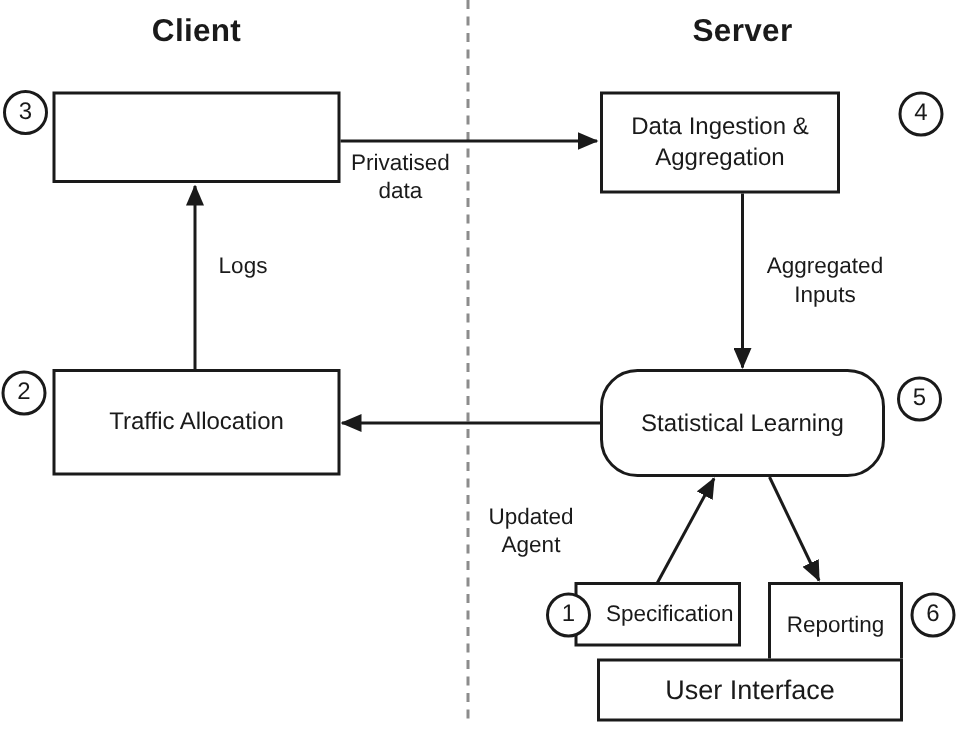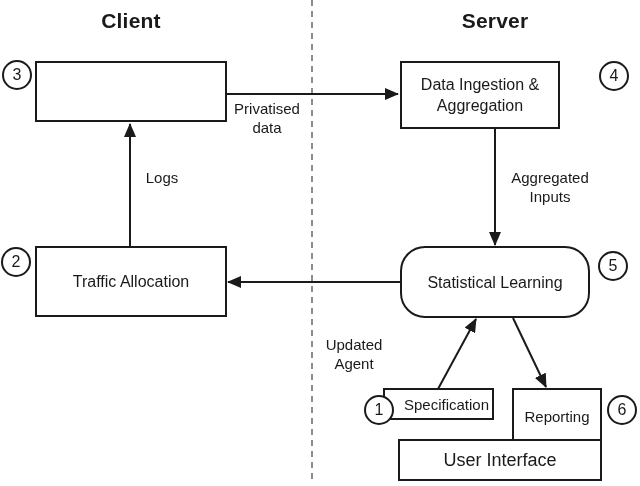--- a/index.html
+++ b/index.html
@@ -111,21 +111,21 @@
   </div>
 
   <div class="node" style="left:35px; top:246px; width:192px; height:71px;">
     <span>Traffic Allocation</span>
   </div>
 
   <div class="node" style="left:400px; top:246px; width:190px; height:72px;border-radius:25px;">
     <span>Statistical Learning</span>
   </div>
 
-  <div class="node small" style="left:383px; top:388px; width:111px; height:32px;padding-left:16px;">
+  <div class="node small" style="left:383px; top:388px; width:111px; height:43px;padding-left:16px;">
     <span>Specification</span>
   </div>
 
   <div class="node small" style="left:512px; top:388px; width:90px; height:57px;">
     <span>Reporting</span>
   </div>
 
   <div class="node big" style="left:398px; top:439px; width:204px; height:42px;">
     <span>User Interface</span>
   </div>

